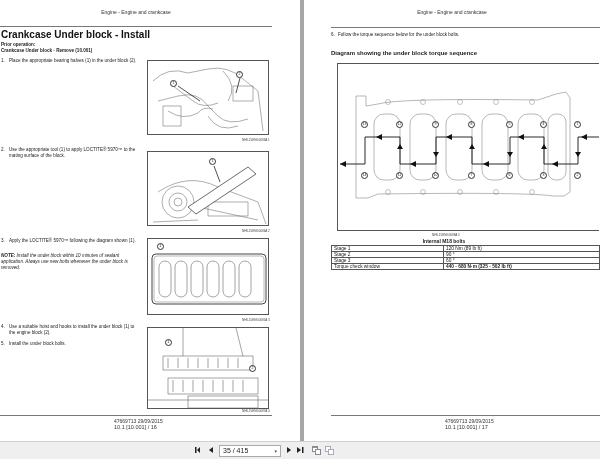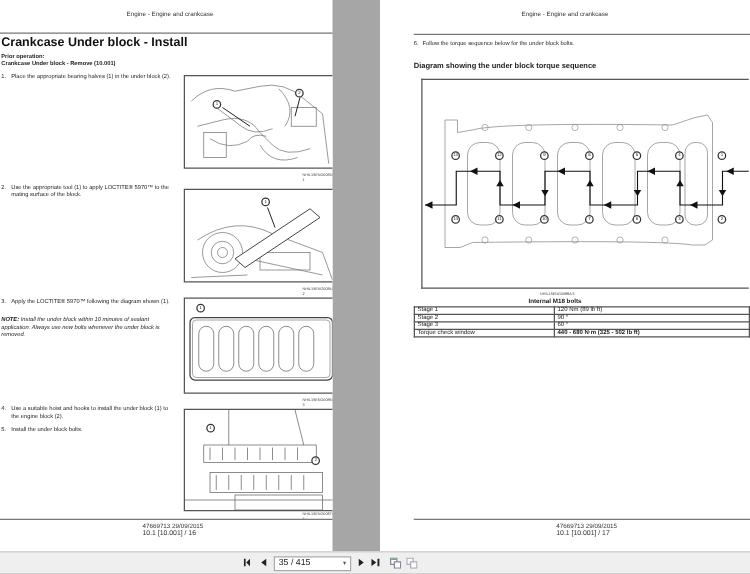--- a/index.html
+++ b/index.html
@@ -1,19 +1,19 @@
 <!DOCTYPE html>
 <html><head>
 <meta charset="utf-8">
 <style>
   * { box-sizing: border-box; margin: 0; padding: 0; }
   html, body { width: 600px; height: 459px; overflow: hidden; background: #a6a6a6; font-family: "Liberation Sans", sans-serif; }
   .viewer { position: relative; width: 600px; height: 459px; }
   .page { position: absolute; top: 0; background: #fff; height: 441px; overflow: hidden; }
-  .page.left { left: 0; width: 266px; }
+  .page.left { left: 0; width: 300px; }
   .page.right { left: 304px; width: 296px; }
   .running-head { position: absolute; top: 9px; font-size: 5px; color: #333; text-align: center; }
   .page.left .running-head { left: 0; width: 272px; }
   .page.right .running-head { left: 0; width: 296px; }
   .rule { position: absolute; height: 1px; background: #777; }
   .title { position: absolute; font-weight: bold; font-size: 10px; color: #111; }
   .small { font-size: 4.6px; line-height: 6px; color: #222; position: absolute; }
   .bold { font-weight: bold; }
   .italic { font-style: italic; }
   .fig { position: absolute; border: 1px solid #555; background: #fff; overflow: hidden; }

